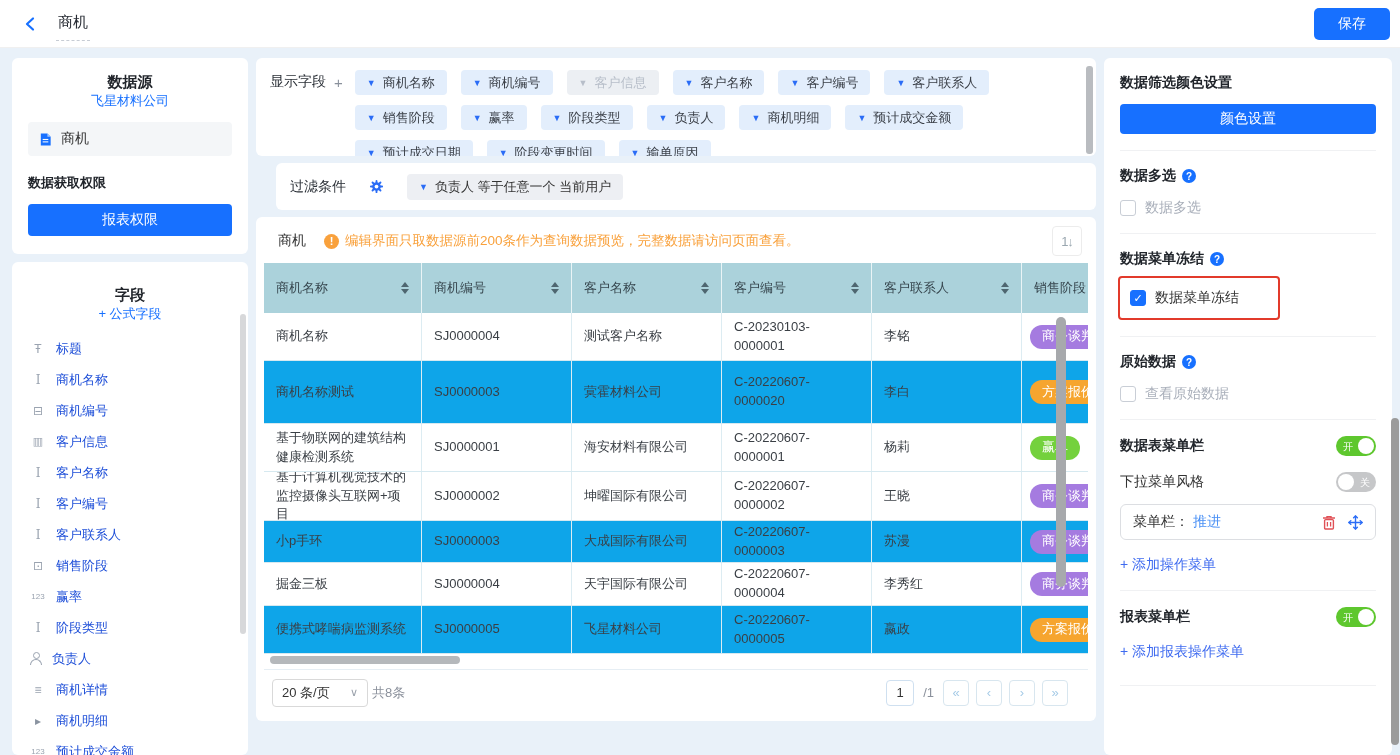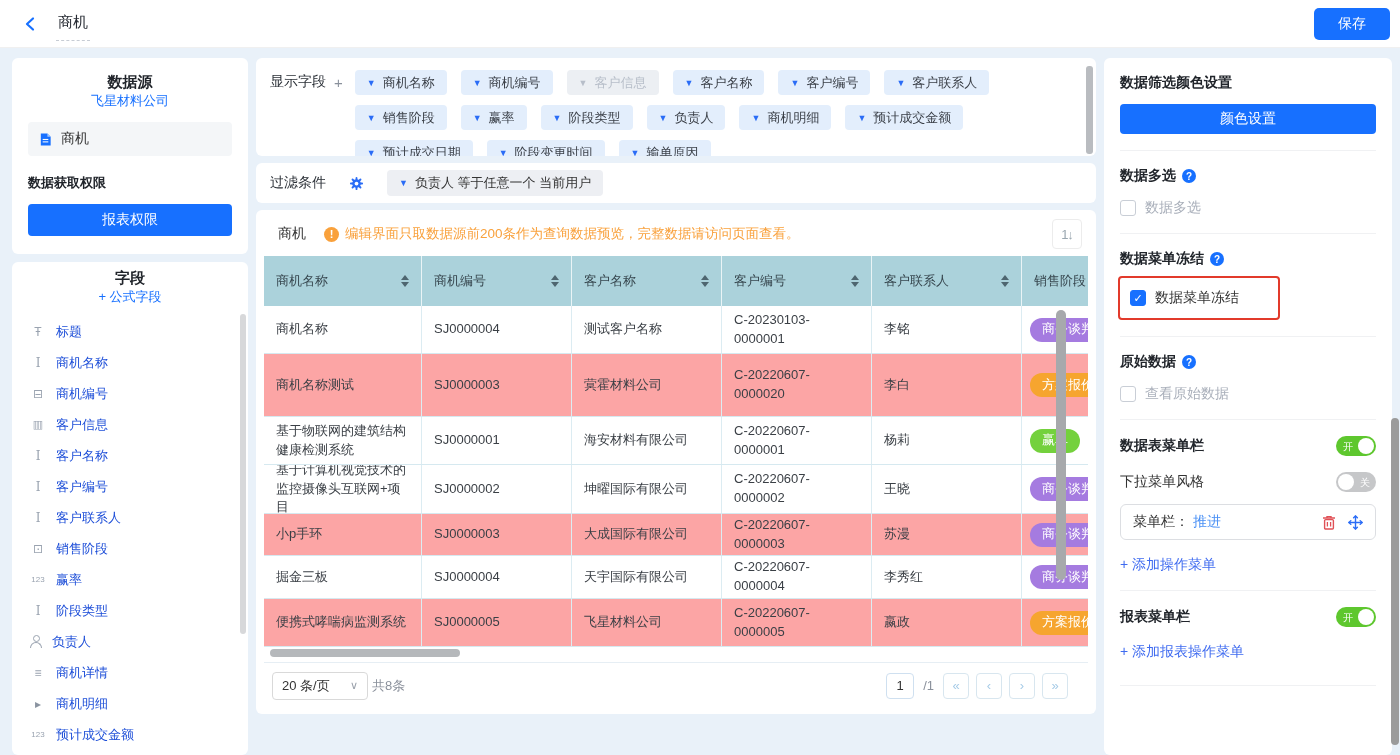--- a/index.html
+++ b/index.html
@@ -21,21 +21,21 @@
   
   .left-col { width:236px; display:flex; flex-direction:column; gap:8px; }
   .card-ds { padding:15px 16px 18px; }
   .sec-head { display:flex; justify-content:space-between; align-items:center;flex-direction:column; }
   .sec-title { font-size:15px; font-weight:bold; color:#21252b; }
   .blue-link { color:#1770ff; font-size:13px; cursor:pointer; text-decoration:none; }
   .ds-item { margin-top:12px; background:#f4f6f8; border-radius:4px; height:34px; display:flex; align-items:center; gap:8px; padding:0 10px; font-size:14px; color:#333; cursor:pointer; }
   .perm-title { margin-top:18px; font-size:13px; font-weight:bold; color:#21252b; }
   .perm-btn { margin-top:12px; width:100%; height:32px; background:#1770ff; color:#fff; border:none; border-radius:4px; font-size:14px; cursor:pointer; }
 
-  .card-fields { flex:1; padding:7px 0 0; position:relative; overflow:hidden; }
+  .card-fields { flex:1; padding:24px 0 0; position:relative; overflow:hidden; }
   .card-fields .sec-head { padding:0 16px; }
   .field-list { margin-top:10px; padding-left:18px; }
   .field-item { height:31px; display:flex; align-items:center; gap:10px; font-size:13px; color:#1d4ed8; cursor:pointer; }
   .fi { width:16px; display:inline-flex; justify-content:center; align-items:center; color:#9aa3b0; font-size:12px; flex:none; }
   .g-title::before { content:"\0166"; }
   .g-text::before { content:"I"; font-family:"DejaVu Serif",serif; }
   .g-autonum::before { content:"\229F"; }
   .g-lookup::before { content:"\25A5"; font-size:11px; }
   .g-select::before { content:"\22A1"; }
   .g-num::before { content:"123"; font-size:8px; letter-spacing:0; }
@@ -53,21 +53,21 @@
   .chips-card { position:relative; padding:12px 14px; height:98px; display:flex; align-items:flex-start; overflow:hidden; }
   .df-label { display:flex; gap:8px; align-items:flex-end; padding-top:3px; font-size:14px; color:#2a2f36; flex:none; }
   .df-plus { color:#8a919c; font-size:15px; }
   .chips-wrap { width:706px; margin-left:12px; display:flex; flex-wrap:wrap; gap:10px 14px; }
   .chip { height:25px; display:inline-flex; align-items:center; gap:7px; padding:0 12px; background:#e3eefc; border-radius:4px; font-size:13px; color:#3a3f47; cursor:pointer; white-space:nowrap; }
   .chip .crt { color:#2a6cf6; font-size:9px; }
   .chip.disabled { background:#eceff3; color:#b7bec9; cursor:default; }
   .chip.disabled .crt { color:#b7bec9; }
   .chips-thumb { right:3px; top:8px; width:7px; height:88px; background:#b9bcc0; }
 
-  .filter-card { height:40px; display:flex; align-items:center; gap:23px; padding:0 14px; }
+  .filter-card { height:47px; display:flex; align-items:center; gap:23px; padding:0 14px;margin-left:20px; }
   .filter-label { font-size:14px; color:#2a2f36; }
   .filter-chip { height:26px; display:inline-flex; align-items:center; gap:7px; padding:0 12px; background:#edeff3; border-radius:4px; font-size:13px; color:#333; cursor:pointer; }
   .filter-chip .crt { color:#2a6cf6; font-size:9px; }
 
   .table-card { height:504px; padding:0 8px; position:relative; overflow:hidden; }
   .tbl-title-row { height:44px; display:flex; align-items:center; gap:18px; padding:4px 6px 0 14px; }
   .tbl-title { font-size:14px; color:#333; }
   .warn { display:flex; align-items:center; gap:6px; color:#f9a13c; font-size:13.5px; }
   .warn-ic { width:15px; height:15px; border-radius:50%; background:#f9a13c; color:#fff; font-size:11px; font-weight:bold; display:flex; align-items:center; justify-content:center; flex:none; }
   .warn-ic::before { content:"!"; }
@@ -78,21 +78,21 @@
   .trow { display:flex; width:824px; }
   .thead { height:50px; background:#abd2db; }
   .thead .tcell { color:#37474f; border-right:1px solid rgba(255,255,255,.75); position:relative; }
   .tcell { display:flex; align-items:center; padding:0 12px; font-size:13px; color:#3a3f45; overflow:hidden; }
   .c1{width:158px;flex:none;} .c2{width:150px;flex:none;} .c3{width:150px;flex:none;} .c4{width:150px;flex:none;} .c5{width:150px;flex:none;} .c6{flex:1;min-width:60px;padding:0;border-right:none!important;}
   .sortcaret { position:absolute; right:12px; top:50%; transform:translateY(-50%); width:8px; height:12px; }
   .sortcaret::before { content:""; position:absolute; top:0; left:0; border:4px solid transparent; border-bottom:5px solid #4e6670; border-top:none; }
   .sortcaret::after { content:""; position:absolute; bottom:0; left:0; border:4px solid transparent; border-top:5px solid #4e6670; border-bottom:none; }
   .tbody-row { background:#fff; border-bottom:1px solid #d6e9f0; }
   .tbody-row .tcell { border-right:1px solid #dcecf2; line-height:1.45; }
-  .tbody-row.alt { background:#fca5a5;justify-content:flex-end; }
+  .tbody-row.alt { background:#0ea5e9;justify-content:flex-end; }
   .r1{height:48px;} .r2{height:63px;} .r3{height:48px;} .r4{height:49px;} .r5{height:42px;} .r6{height:43px;} .r7{height:48px;} .r8{height:12px;}
   .pill { margin-left:8px; height:24px; display:inline-flex; align-items:center; padding:0 12px; border-radius:12px; color:#fff; font-size:13px; white-space:nowrap; }
   .p-purple{background:#a57be0;} .p-orange{background:#f6a52f;} .p-green{background:#74d13d;}
   .tbl-vthumb { position:absolute; right:22px; top:54px; width:10px; height:270px; background:#a7a9ac; border-radius:5px; }
   .hscroll { height:9px; margin-top:2px; position:relative; }
   .hscroll .h-thumb { position:absolute; left:6px; top:0; width:190px; height:8px; background:#b5b8bb; border-radius:4px; }
 
   .pagination { height:46px; border-top:1px solid #e6eef4; margin-top:4px; display:flex; align-items:center; gap:4px; padding:0 20px 0 8px; font-size:13px;text-align:center; }
   .pg-select { width:96px; height:28px; border:1px solid #d9d9d9; border-radius:4px; display:flex; align-items:center; justify-content:space-between; padding:0 9px; color:#333; cursor:pointer; }
   .pg-select .sel-crt { color:#9aa1ab; font-size:11px; }

